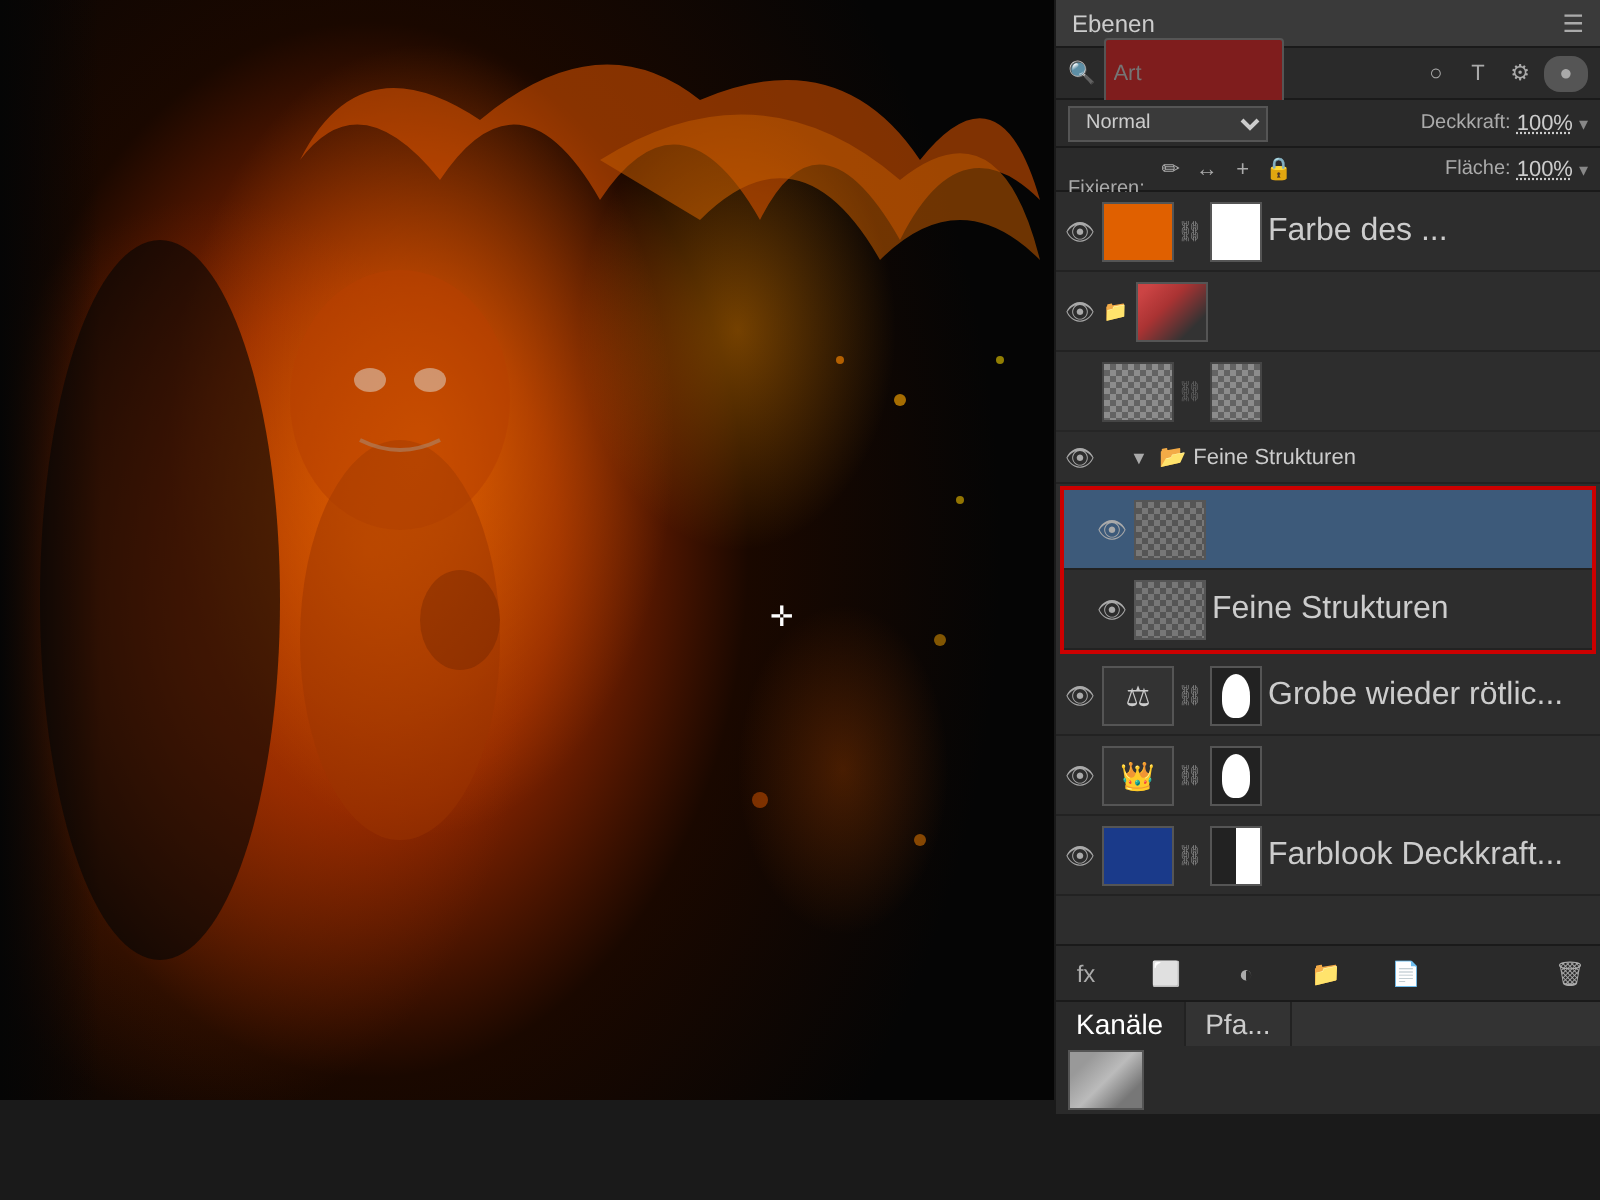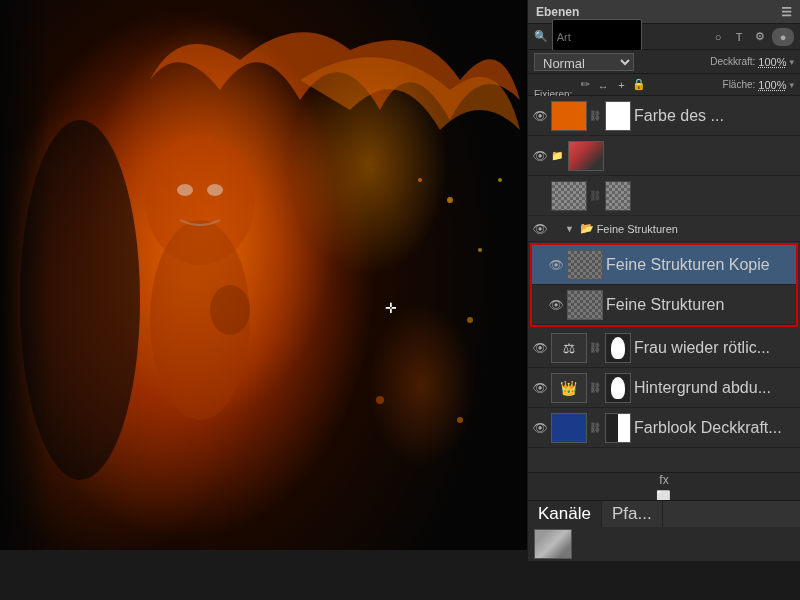--- a/index.html
+++ b/index.html
@@ -90,21 +90,21 @@
       flex: 1;
       display: flex;
       flex-direction: column;
       overflow: hidden;
     }
 
     .panel-header {
       background: #3a3a3a;
       padding: 4px 8px;
       font-size: 12px;
-      font-weight: bold;
+      font-weight: normal;
       color: #ccc;
       border-bottom: 1px solid #1a1a1a;
       display: flex;
       align-items: center;
       gap: 4px;
       height: 24px;
     }
 
     .panel-header-title {
       flex: 1;
@@ -115,21 +115,21 @@
       background: #2a2a2a;
       padding: 4px 6px;
       display: flex;
       align-items: center;
       gap: 4px;
       border-bottom: 1px solid #1a1a1a;
       height: 26px;
     }
 
     .filter-input {
-      background: #000000;
+      background: #7f1d1d;
       border: 1px solid #555;
       color: #ccc;
       padding: 1px 4px;
       font-size: 11px;
       width: 90px;
       height: 36px;
       border-radius: 2px;
     }
 
     .filter-icons {
@@ -158,21 +158,21 @@
       align-items: center;
       gap: 4px;
       border-bottom: 1px solid #1a1a1a;
       height: 24px;
     }
 
     .blend-select {
       background: #3a3a3a;
       border: 1px solid #555;
       color: #ccc;
-      font-size: 13px;
+      font-size: 10px;
       padding: 1px 4px;
       width: 100px;
       height: 18px;
     }
 
     .opacity-row {
       display: flex;
       align-items: center;
       gap: 3px;
       margin-left: auto;
@@ -428,21 +428,21 @@
     }
 
     .bottom-tabs {
       display: flex;
       gap: 0;
       background: #333;
     }
 
     .bottom-tab {
       padding: 3px 10px;
-      font-size: 17px;
+      font-size: 14px;
       cursor: pointer;
       border-right: 1px solid #222;
       color: #ccc;
     }
 
     .bottom-tab.active {
       background: #2a2a2a;
       color: white;
     }
 
@@ -466,22 +466,21 @@
       height: 100%;
     }
 
     .layers-bottom-tools {
       height: 28px;
       background: #2a2a2a;
       border-top: 1px solid #1a1a1a;
       display: flex;
       align-items: center;
       padding: 0 4px;
-      gap: 3px;
-      flex-direction: column;
+      gap: 18px;
     }
 
     .tool-btn {
       width: 22px;
       height: 20px;
       display: flex;
       align-items: center;
       justify-content: center;
       cursor: pointer;
       color: #aaa;
@@ -616,54 +615,52 @@
           <span class="group-name">Feine Strukturen</span>
         </div>
 
         <div class="highlighted-group">
 
           <div class="layer-item selected" style="padding-left:16px">
             <div class="layer-eye">👁</div>
             <div class="layer-thumb">
               <div class="thumb-checker-dark"></div>
             </div>
-            <div class="layer-name">Feine Strukturen Kopie</div>
           </div>
 
           <div class="layer-item" style="padding-left:16px">
             <div class="layer-eye">👁</div>
             <div class="layer-thumb">
               <div class="thumb-checker-dark"></div>
             </div>
             <div class="layer-name">Feine Strukturen</div>
           </div>
         </div>
 
         <div class="layer-item">
           <div class="layer-eye">👁</div>
           <div class="layer-thumb">
             <div style="background:#333;width:100%;height:100%;display:flex;align-items:center;justify-content:center;font-size:14px">⚖</div>
           </div>
           <div class="layer-chain">⛓</div>
           <div class="layer-mask">
             <div class="mask-white-shape"></div>
           </div>
-          <div class="layer-name">Frau wieder rötlic...</div>
+          <div class="layer-name">Grobe wieder rötlic...</div>
         </div>
 
         <div class="layer-item">
           <div class="layer-eye">👁</div>
           <div class="layer-thumb">
             <div class="thumb-crown">👑</div>
           </div>
           <div class="layer-chain">⛓</div>
           <div class="layer-mask">
             <div class="mask-white-shape"></div>
           </div>
-          <div class="layer-name">Hintergrund abdu...</div>
         </div>
 
         <div class="layer-item">
           <div class="layer-eye">👁</div>
           <div class="layer-thumb">
             <div class="thumb-blue"></div>
           </div>
           <div class="layer-chain">⛓</div>
           <div class="layer-mask">
             <div class="mask-half-white"></div>

